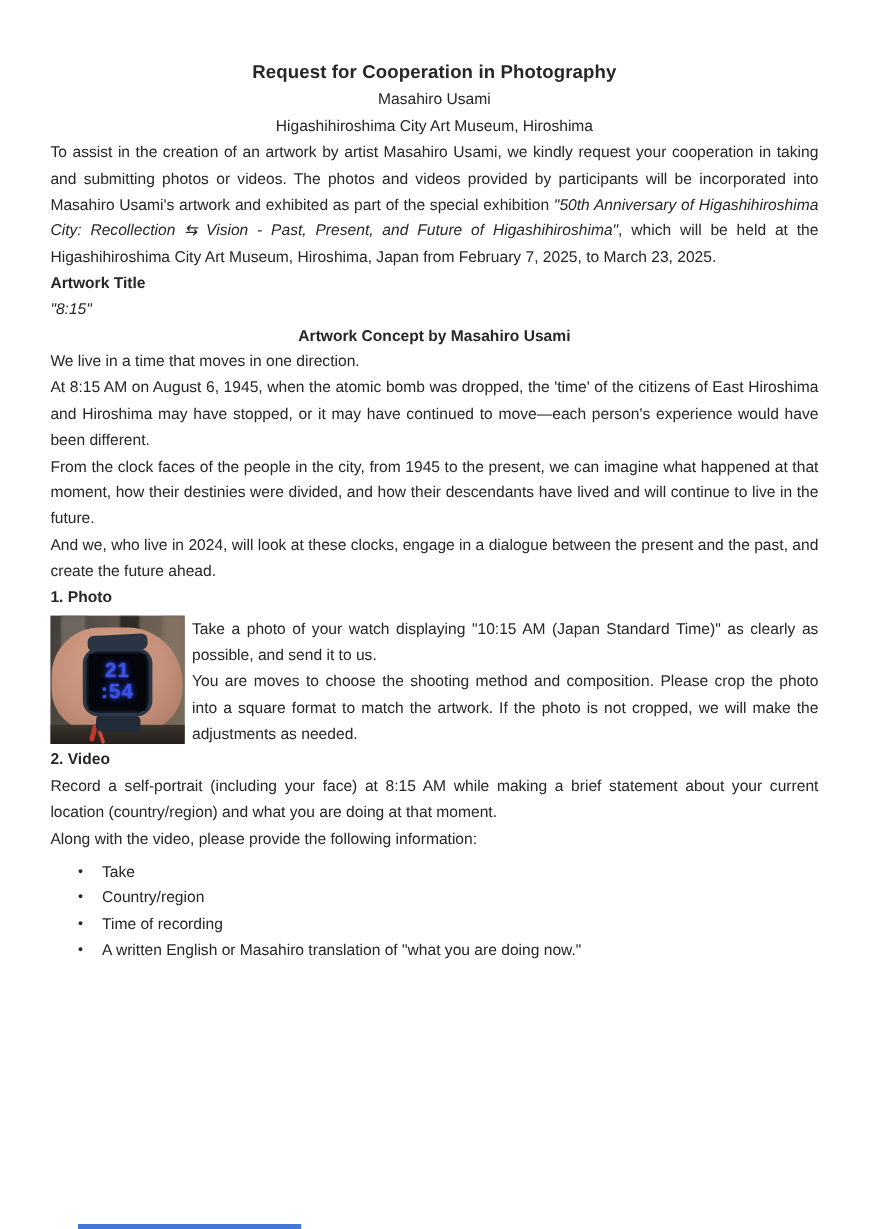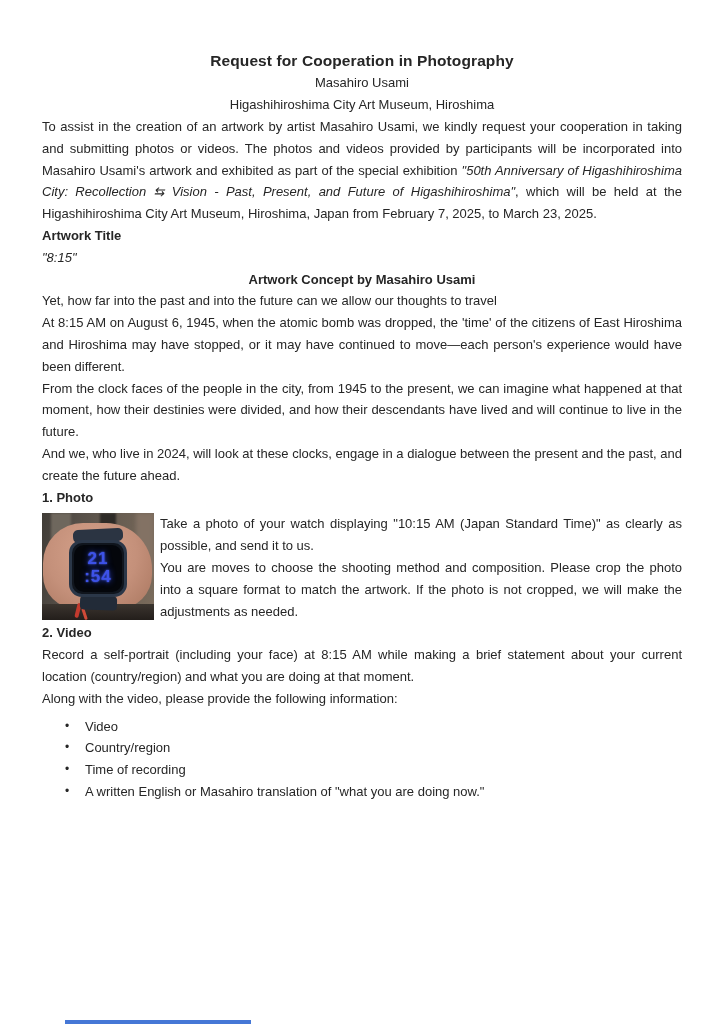--- a/index.html
+++ b/index.html
@@ -45,21 +45,21 @@
     border-radius:40px 46px 34px 34px;
     background:radial-gradient(circle at 45% 35%, #d6a28b 0%, #c4907a 55%, #a9765f 100%);
   }
   .band-top { position:absolute; left:28%; top:15%; width:45%; height:12%;
     background:#2b3442; border-radius:5px; transform:rotate(-3deg); }
   .watch {
     position:absolute; left:24%; top:25%; width:52%; height:53%;
     background:#10151d; border:3px solid #2b3748; border-radius:13px;
   }
   .watch-screen {
-    position:absolute; inset:2px; background:#04060b; border-radius:10px;
+    position:absolute; inset:2px; background:#04060b; border-radius:0;
     display:flex; flex-direction:column; align-items:center; justify-content:center;
     color:#3d52e8; font-weight:bold; font-size:17px; line-height:18px;
     text-shadow:0 0 6px #2940d6, 0 0 2px #5d74ff; letter-spacing:1px;
   }
   .band-bottom { position:absolute; left:34%; top:77%; width:33%; height:13%;
     background:#222b38; border-radius:4px; transform:rotate(2deg); }
   .photo-bottom { position:absolute; left:0; bottom:0; width:100%; height:15%;
     background:linear-gradient(#3b352f,#231e1b); }
   .cable1 { position:absolute; left:30%; bottom:2%; width:4%; height:14%;
     background:#c23a2e; transform:rotate(14deg); border-radius:2px; }
@@ -87,21 +87,21 @@
   </div>
 
   <div class="content">
 
     <p class="intro"><span>To assist in the creation of an artwork by artist Masahiro Usami, we kindly request your cooperation in taking and submitting photos or videos. The photos and videos provided by participants will be incorporated into Masahiro Usami's artwork and exhibited as part of the special exhibition </span><span class="italic">"50th Anniversary of Higashihiroshima City: Recollection ⇆ Vision - Past, Present, and Future of Higashihiroshima"</span><span>, which will be held at the Higashihiroshima City Art Museum, Hiroshima, Japan from February 7, 2025, to March 23, 2025.</span></p>
 
     <p class="section-heading h-artwork-title">Artwork Title</p>
     <p class="artwork-title-value">"8:15"</p>
 
     <p class="section-heading h-concept">Artwork Concept by Masahiro Usami</p>
-    <p>Yet, how far into the past and into the future can we allow our thoughts to travel</p>
+    <p>We live in a time that moves in one direction.</p>
     <p>At 8:15 AM on August 6, 1945, when the atomic bomb was dropped, the 'time' of the citizens of East Hiroshima and Hiroshima may have stopped, or it may have continued to move—each person's experience would have been different.</p>
     <p>From the clock faces of the people in the city, from 1945 to the present, we can imagine what happened at that moment, how their destinies were divided, and how their descendants have lived and will continue to live in the future.</p>
     <p>And we, who live in 2024, will look at these clocks, engage in a dialogue between the present and the past, and create the future ahead.</p>
 
     <p class="section-heading">1. Photo</p>
 
     <div class="photo-row">
       <div class="photo-frame">
         <div class="photo-bg-shape1"></div>
         <div class="photo-bg-shape2"></div>
@@ -125,21 +125,21 @@
       </div>
     </div>
 
     <p class="section-heading h-video">2. Video</p>
     <p>Record a self-portrait (including your face) at 8:15 AM while making a brief statement about your current location (country/region) and what you are doing at that moment.</p>
     <p>Along with the video, please provide the following information:</p>
 
     <ul class="bullets">
       <li>
           <span class="bullet-dot">•</span>
-          <span>Video</span>
+          <span>Take</span>
         </li>
       <li>
           <span class="bullet-dot">•</span>
           <span>Country/region</span>
         </li>
       <li>
           <span class="bullet-dot">•</span>
           <span>Time of recording</span>
         </li>
       <li>

